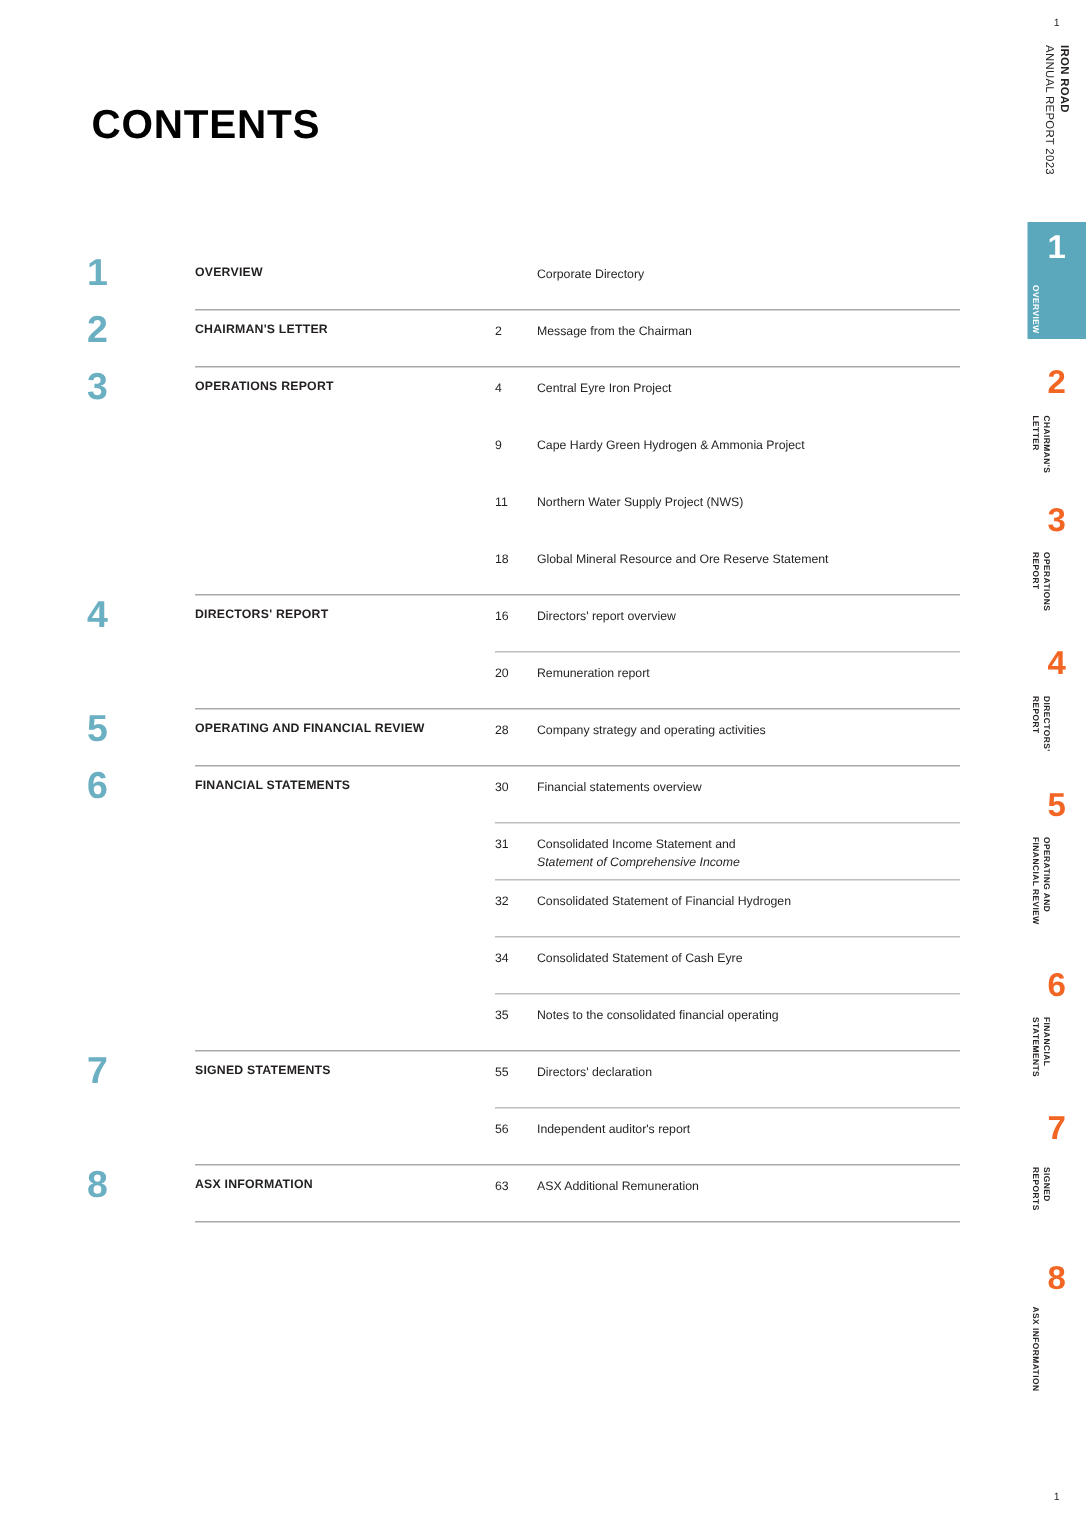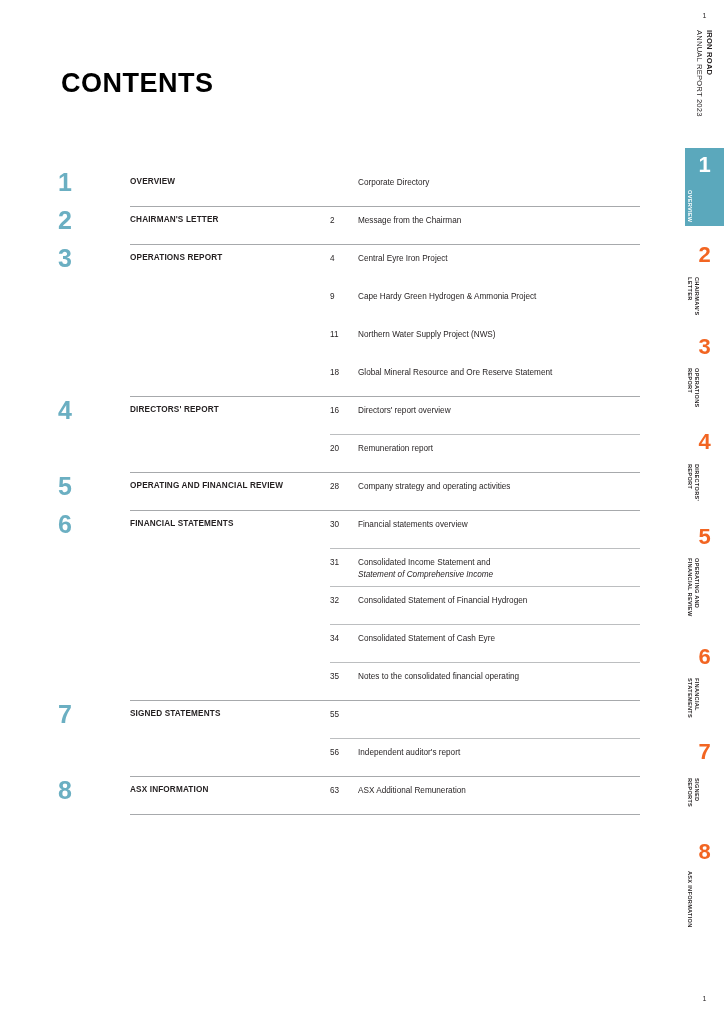--- a/index.html
+++ b/index.html
@@ -297,20 +297,21 @@
       <div class="col-num"></div>
       <div class="col-section"></div>
       <div class="col-page">35</div>
       <div class="col-desc"><span>Notes to the consolidated financial operating</span></div>
     </div>
     <div class="toc-row r-main">
       <div class="rule-full"></div>
       <div class="col-num">7</div>
       <div class="col-section">SIGNED STATEMENTS</div>
       <div class="col-page">55</div>
+      <div class="col-desc"><span>Directors' declaration</span></div>
     </div>
     <div class="toc-row r-sub">
       <div class="rule-short"></div>
       <div class="col-num"></div>
       <div class="col-section"></div>
       <div class="col-page">56</div>
       <div class="col-desc"><span>Independent auditor's report</span></div>
     </div>
     <div class="toc-row r-main">
       <div class="rule-full"></div>

